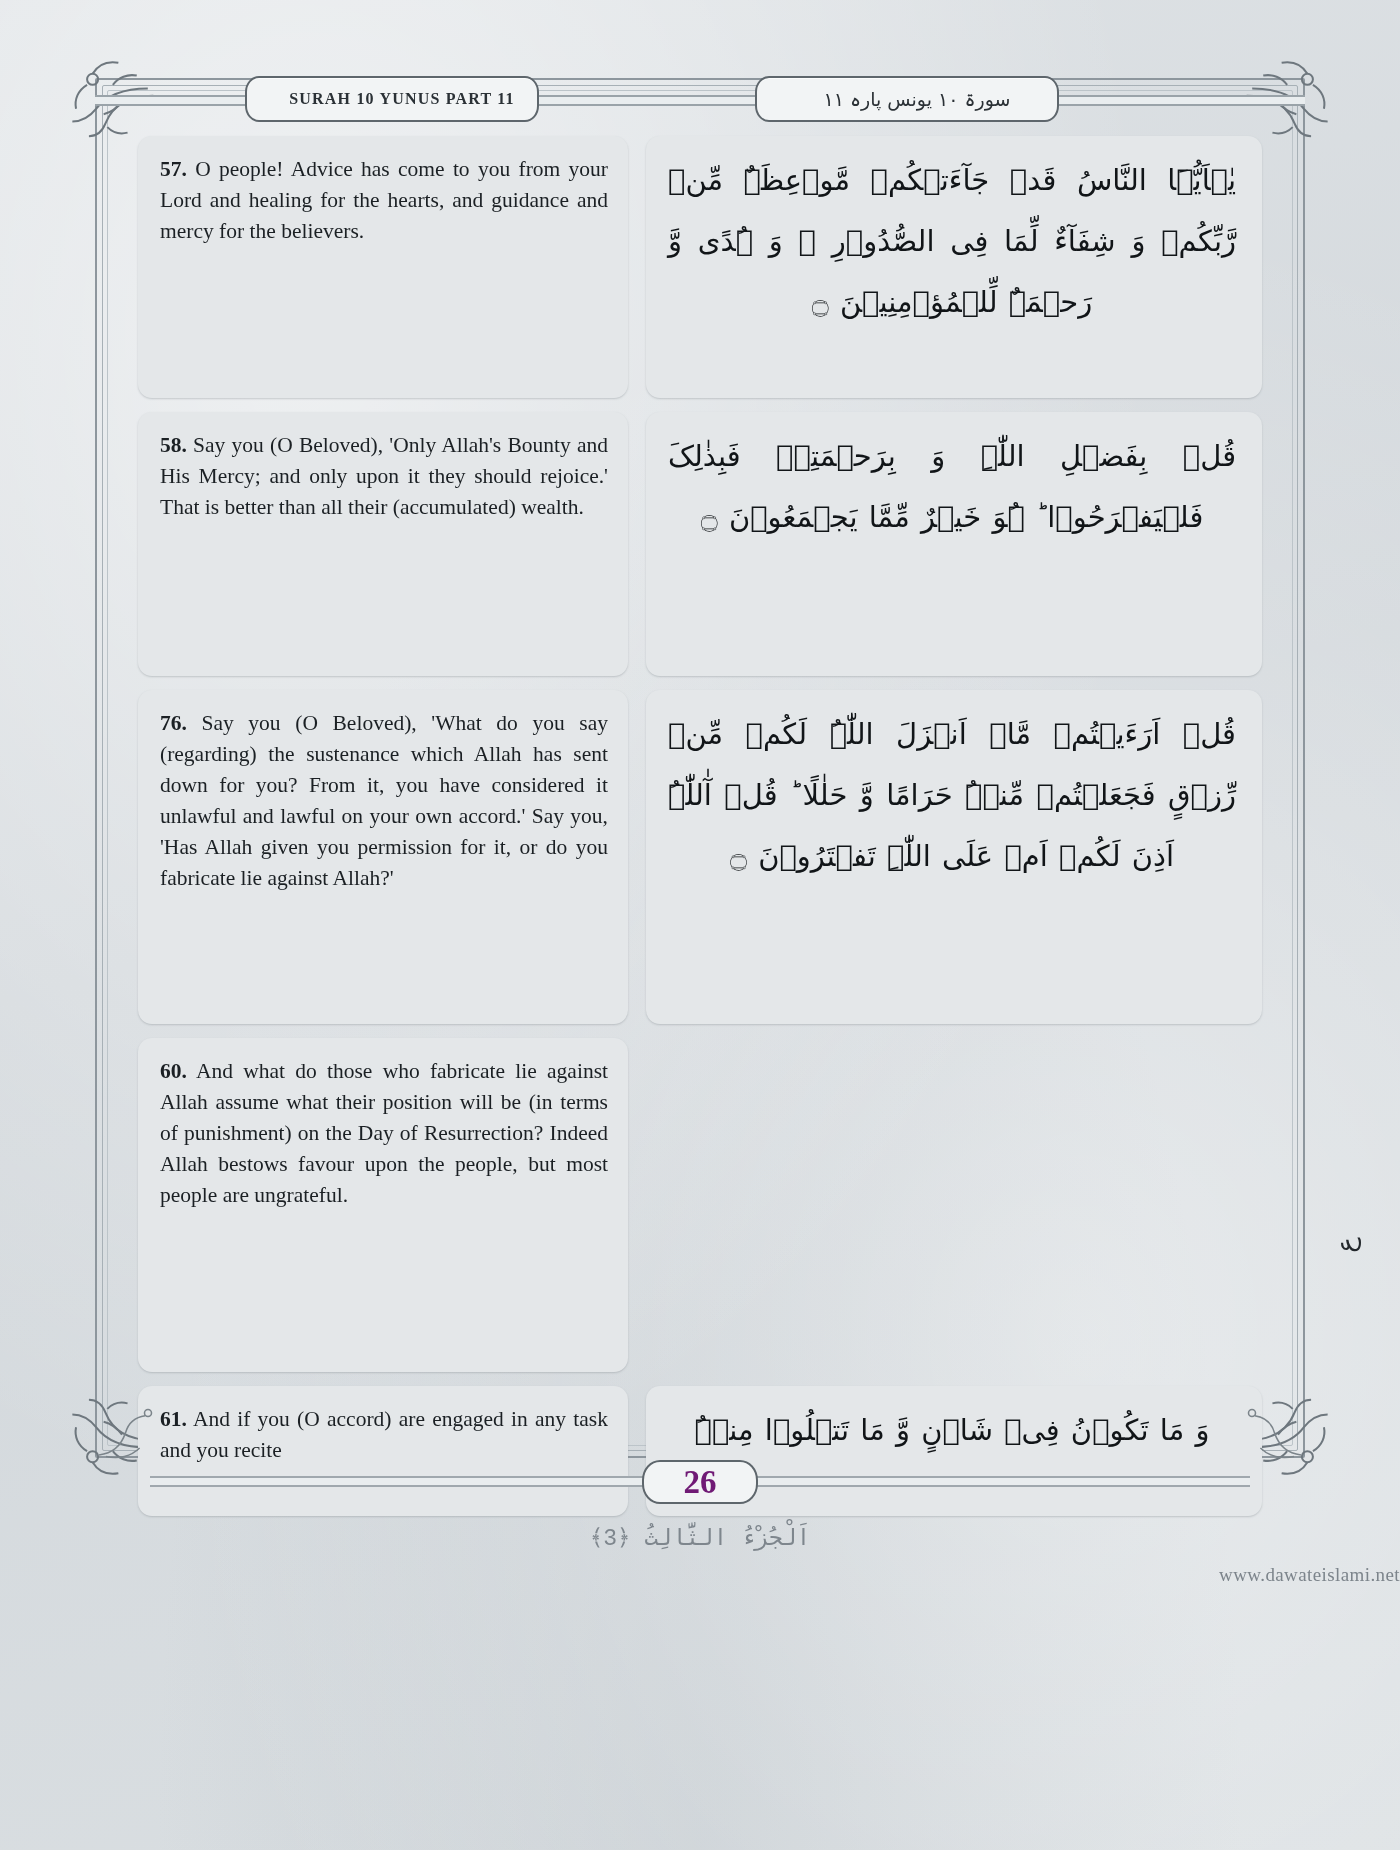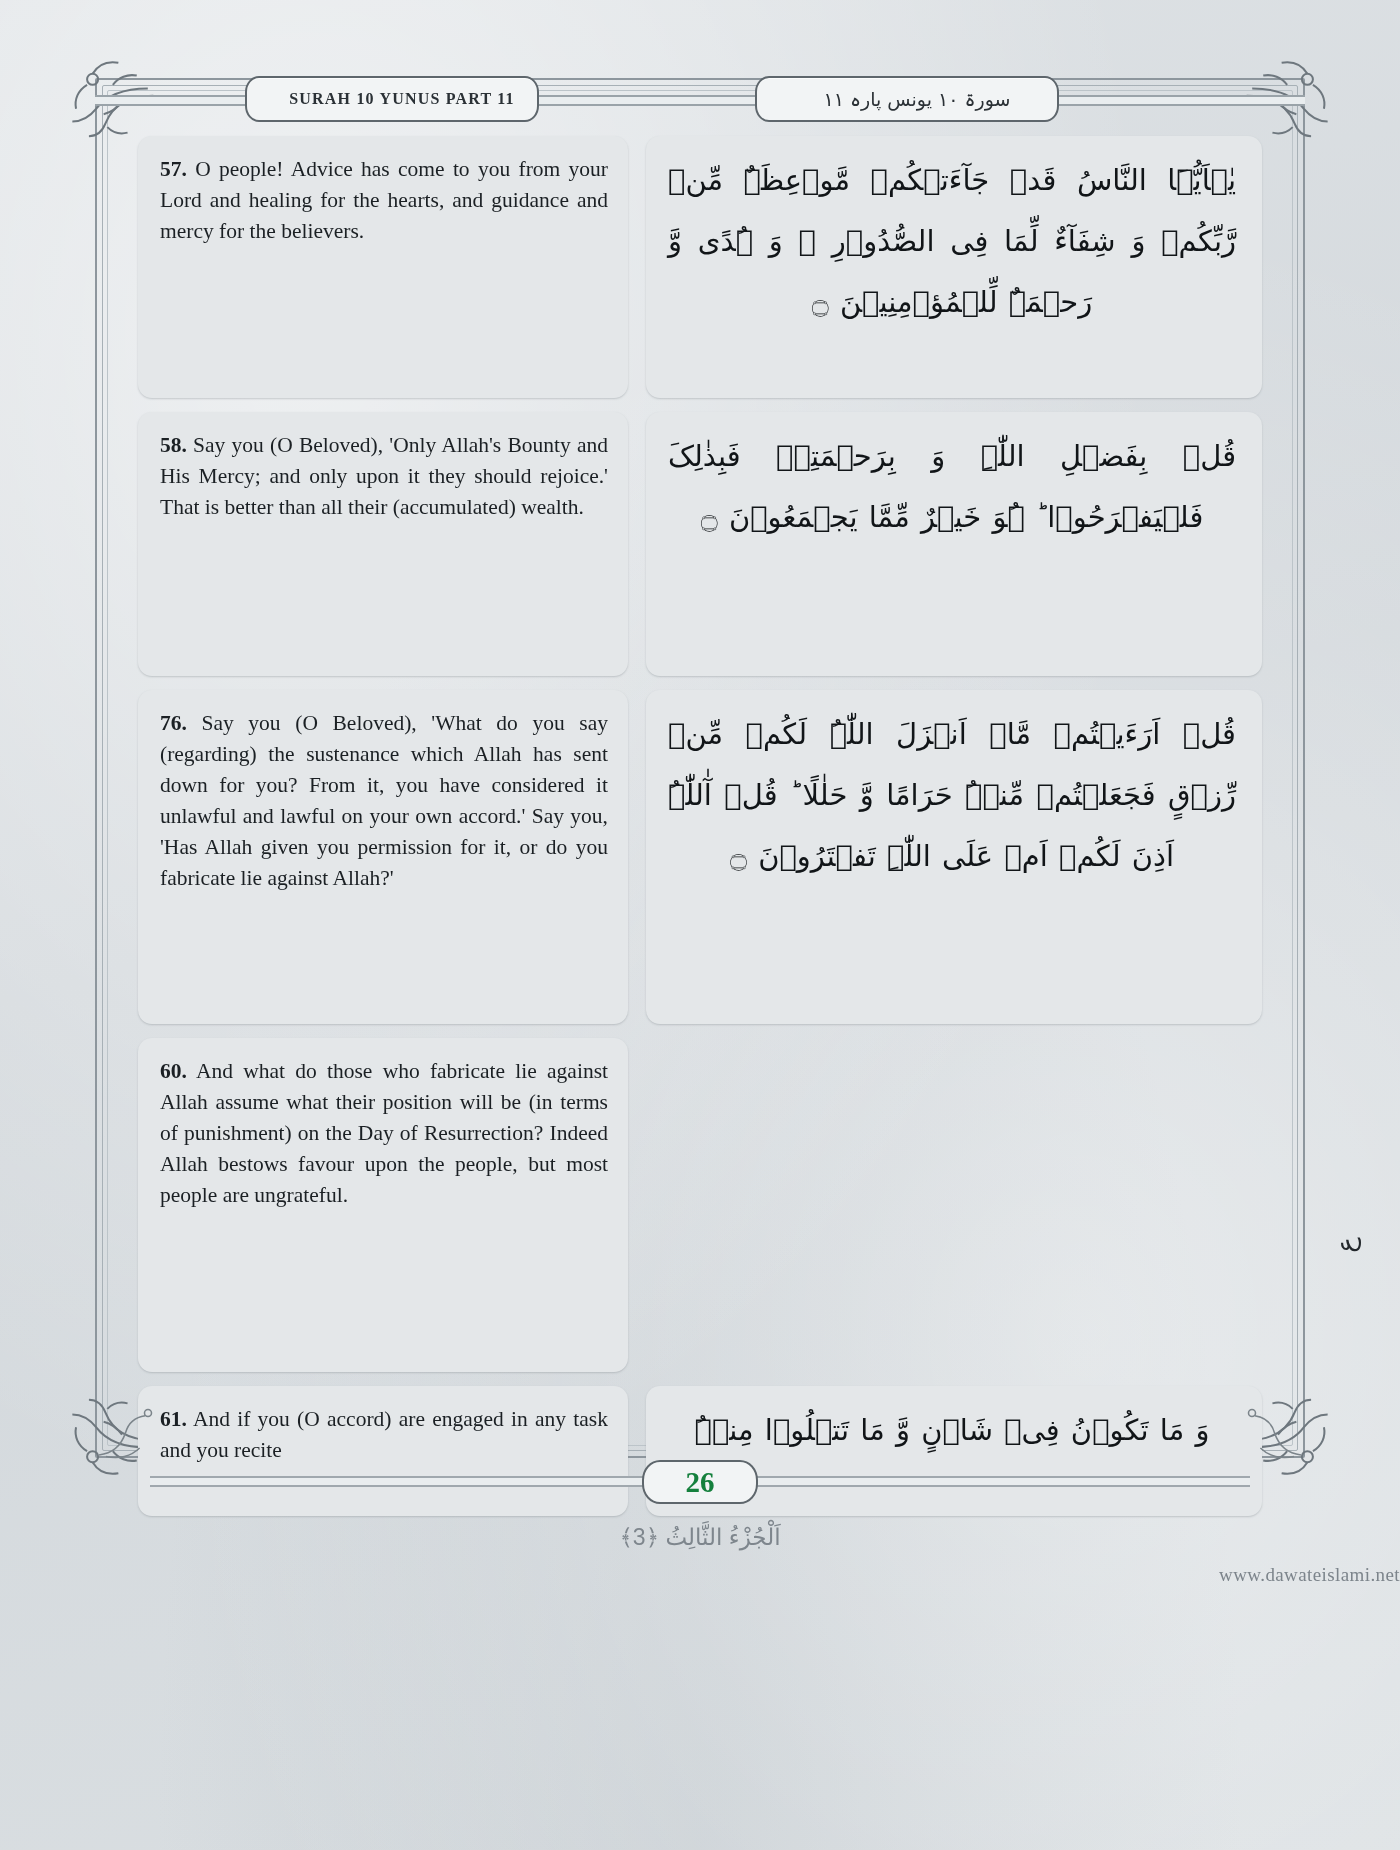--- a/index.html
+++ b/index.html
@@ -176,27 +176,27 @@
     left:50%;transform:translateX(-50%);
     top:8px;
     width:112px;height:40px;
     background:#f2f4f5;
     border:2px solid #5e666c;
     border-radius:18px / 20px;
     display:flex;align-items:center;justify-content:center;
   }
   .page-pill span{
     font-family:"Liberation Serif", serif;
-    font-size:29px;font-weight:700;color:#15803d;
+    font-size:33px;font-weight:700;color:#701a75;
   }
   .juz-line{
     position:absolute;left:0;right:0;top:72px;
     text-align:center;
     direction:rtl;
-    font-family:Liberation Sans, sans-serif;
+    font-family:Liberation Mono, monospace;
     font-size:23px;
     color:#7e868d;
     letter-spacing:.5px;
   }
   .site-line{
     position:absolute;left:0;right:0;top:112px;
     text-align:right;
     font-family:"Liberation Serif", serif;
     font-size:19px;
     color:#7c848b;

